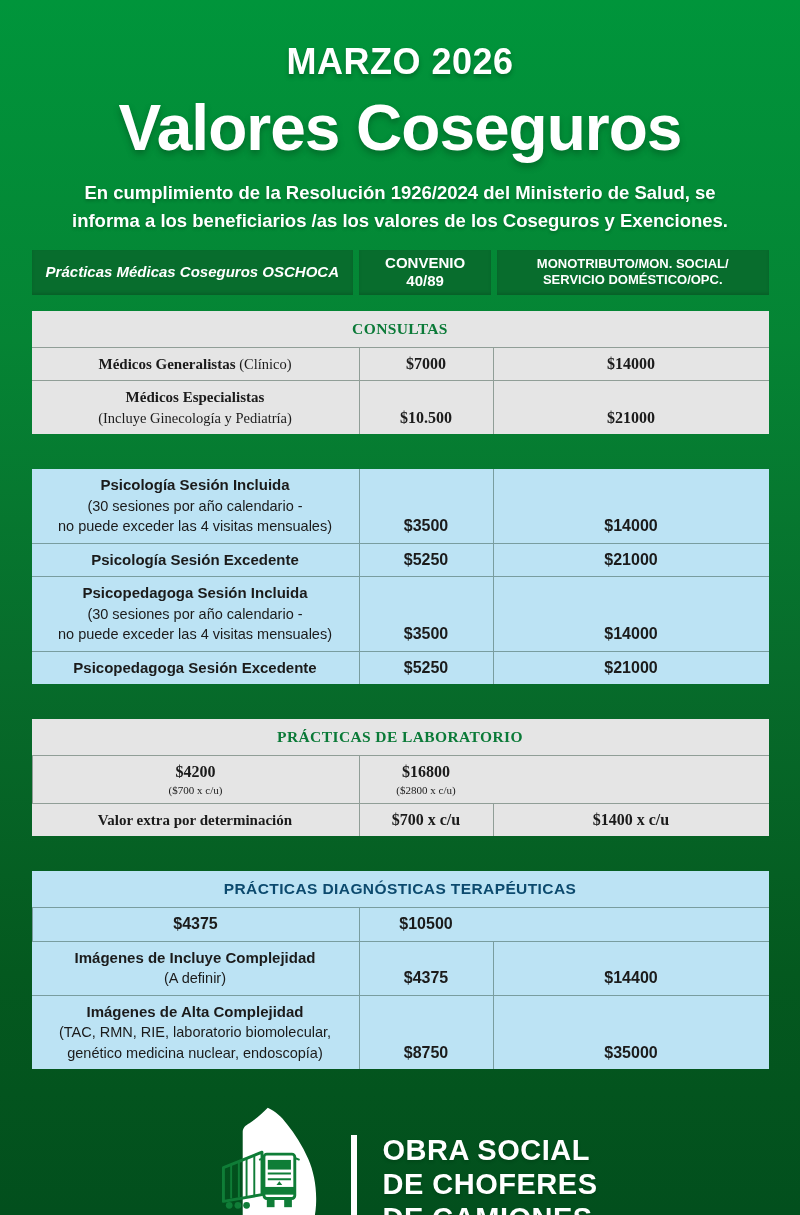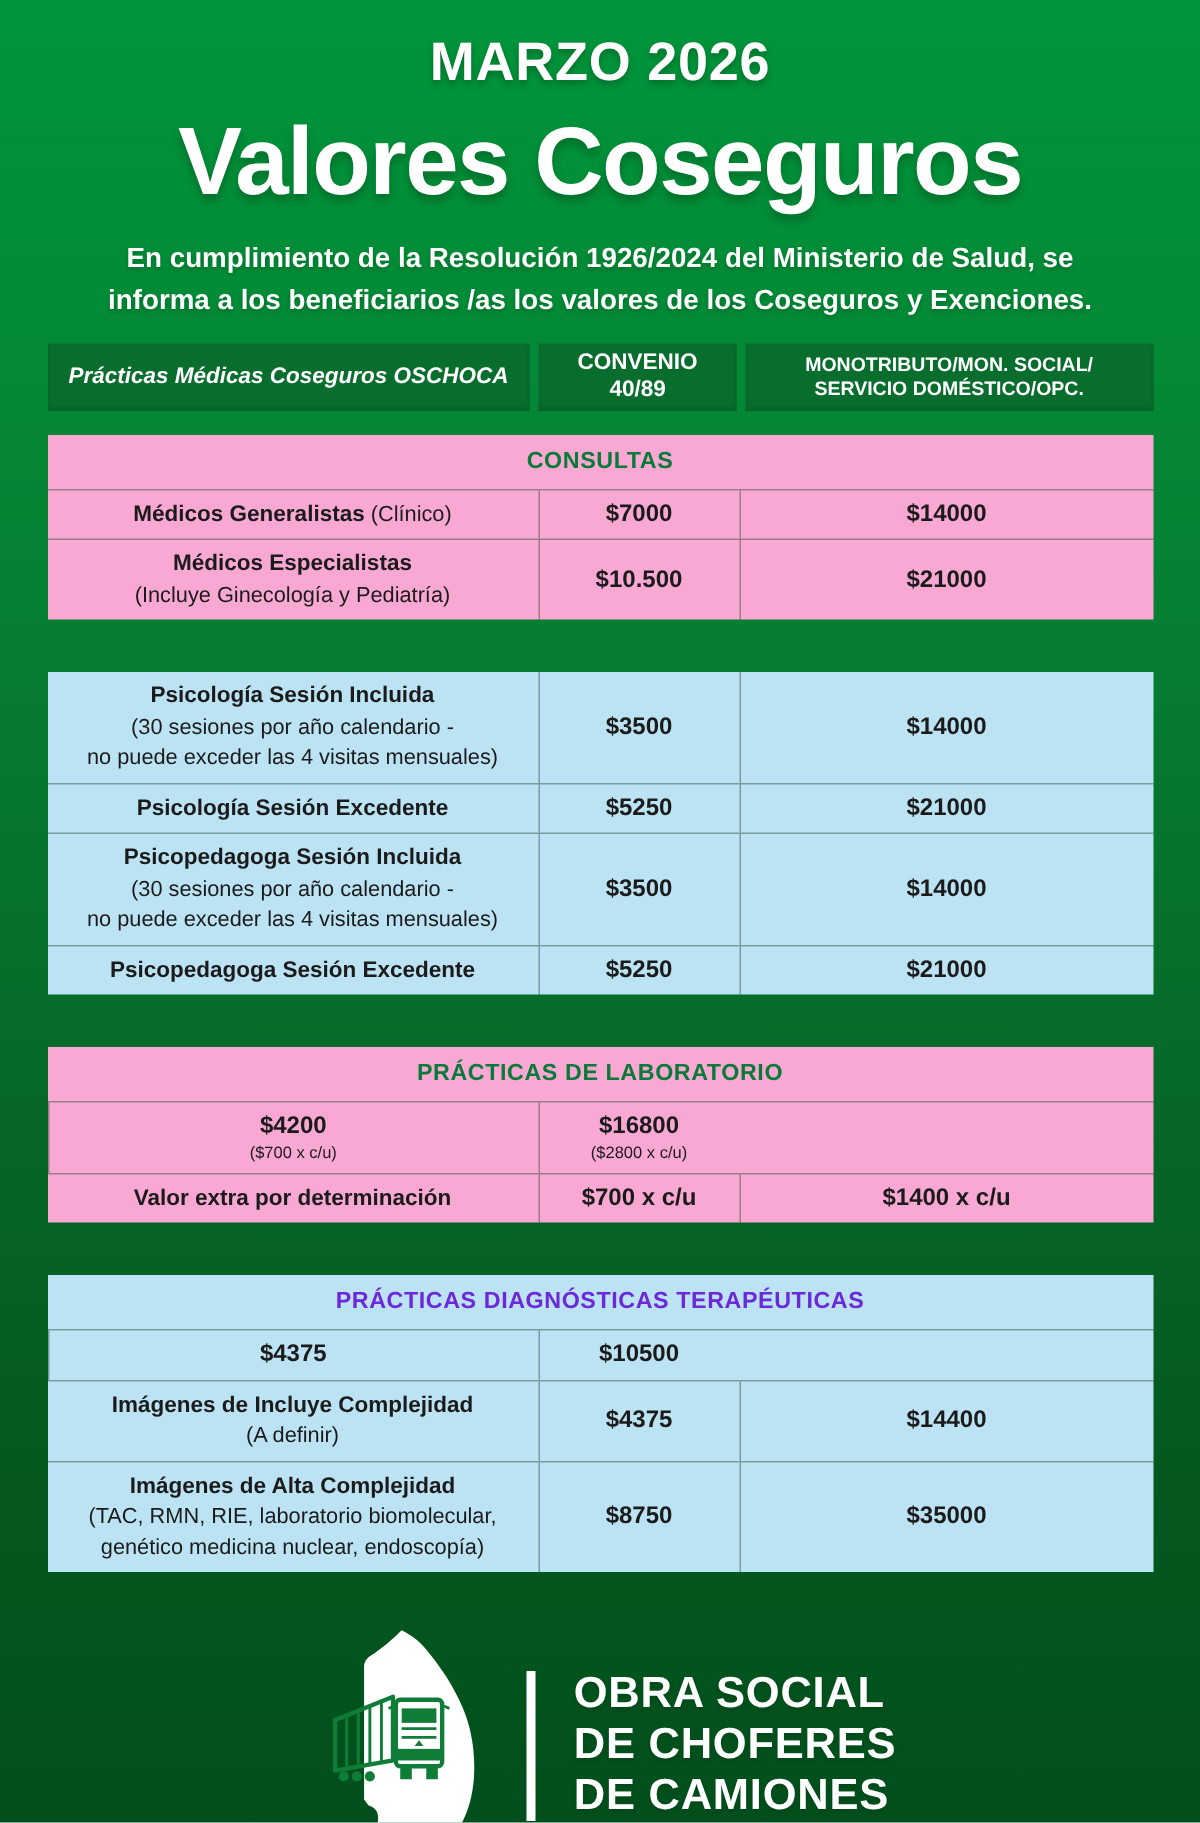--- a/index.html
+++ b/index.html
@@ -2,21 +2,21 @@
 <html><head>
 <meta charset="utf-8">
 <style>
   * { margin:0; padding:0; box-sizing:border-box; }
   html,body { width:800px; height:1215px; overflow:hidden; }
   body {
     font-family:"Liberation Sans", sans-serif;
     background:linear-gradient(180deg,#00953B 0%, #058434 28%, #076C2B 55%, #04591F 80%, #024F1D 100%);
     color:#fff;
   }
-  .poster { width:800px; height:1215px; padding-top:20px; }
+  .poster { width:800px; height:1215px; padding-top:41px; }
 
   
   .month-title {
     text-align:center; font-size:36px; font-weight:700; letter-spacing:.5px;
     text-shadow:0 3px 4px rgba(0,50,18,.35);
   }
   .main-title {
     text-align:center; font-size:64px; font-weight:700; letter-spacing:-1px;
     margin-top:8px; text-shadow:0 4px 6px rgba(0,50,18,.35);
   }
@@ -36,39 +36,39 @@
     display:flex; align-items:center; justify-content:center;
     min-height:40px; padding:4px 6px; line-height:1.25;
     box-shadow:inset 0 -2px 3px rgba(0,0,0,.12);
   }
   .head-cell.hc1 { font-size:15px;font-style:italic; }
   .head-cell.hc2 { font-size:15px; }
   .head-cell.hc3 { font-size:13px; white-space:pre-line; }
 
   
   .block { margin-bottom:35px; color:#1b1b1b; }
-  .block.theme-green { background:#f9a8d4; }
+  .block.theme-green { background:#e5e5e5;font-family:Liberation Serif, serif; }
   .block.theme-blue  { background:#BCE3F4; }
 
   .band {
     text-align:center; font-weight:700; font-size:15.5px; letter-spacing:.4px;
     padding:9px 6px; border-bottom:1px solid rgba(40,70,55,.45);
   }
   .theme-green .band { color:#0B7A38; }
-  .theme-blue  .band { color:#6d28d9; }
+  .theme-blue  .band { color:#0c4a6e; }
 
   .t-row { border-top:1px solid rgba(40,70,55,.45); }
   .t-row:first-child { border-top:none; }
   .band + .t-row { border-top:none; }
 
   .cell {
     display:flex; flex-direction:column; align-items:center; justify-content:center;
     text-align:center; padding:6px 12px; line-height:1.28;
   }
-  .c2, .c3 { border-left:1px solid rgba(40,70,55,.45); }
+  .c2, .c3 { border-left:1px solid rgba(40,70,55,.45);justify-content:flex-end; }
 
   .lbl  { font-weight:700; font-size:15px; }
   .note { font-weight:400; font-size:14.5px; white-space:pre-line; }
   .val  { font-weight:700; font-size:16px; }
   .vnote{ display:block; font-weight:400; font-size:11px; white-space:pre-line; }
   .vnote:empty { display:none; }
 
   
   .footer { display:flex; align-items:center; justify-content:center; margin-top:22px; }
   .map-logo { width:118px; height:162px; flex:0 0 auto; }

